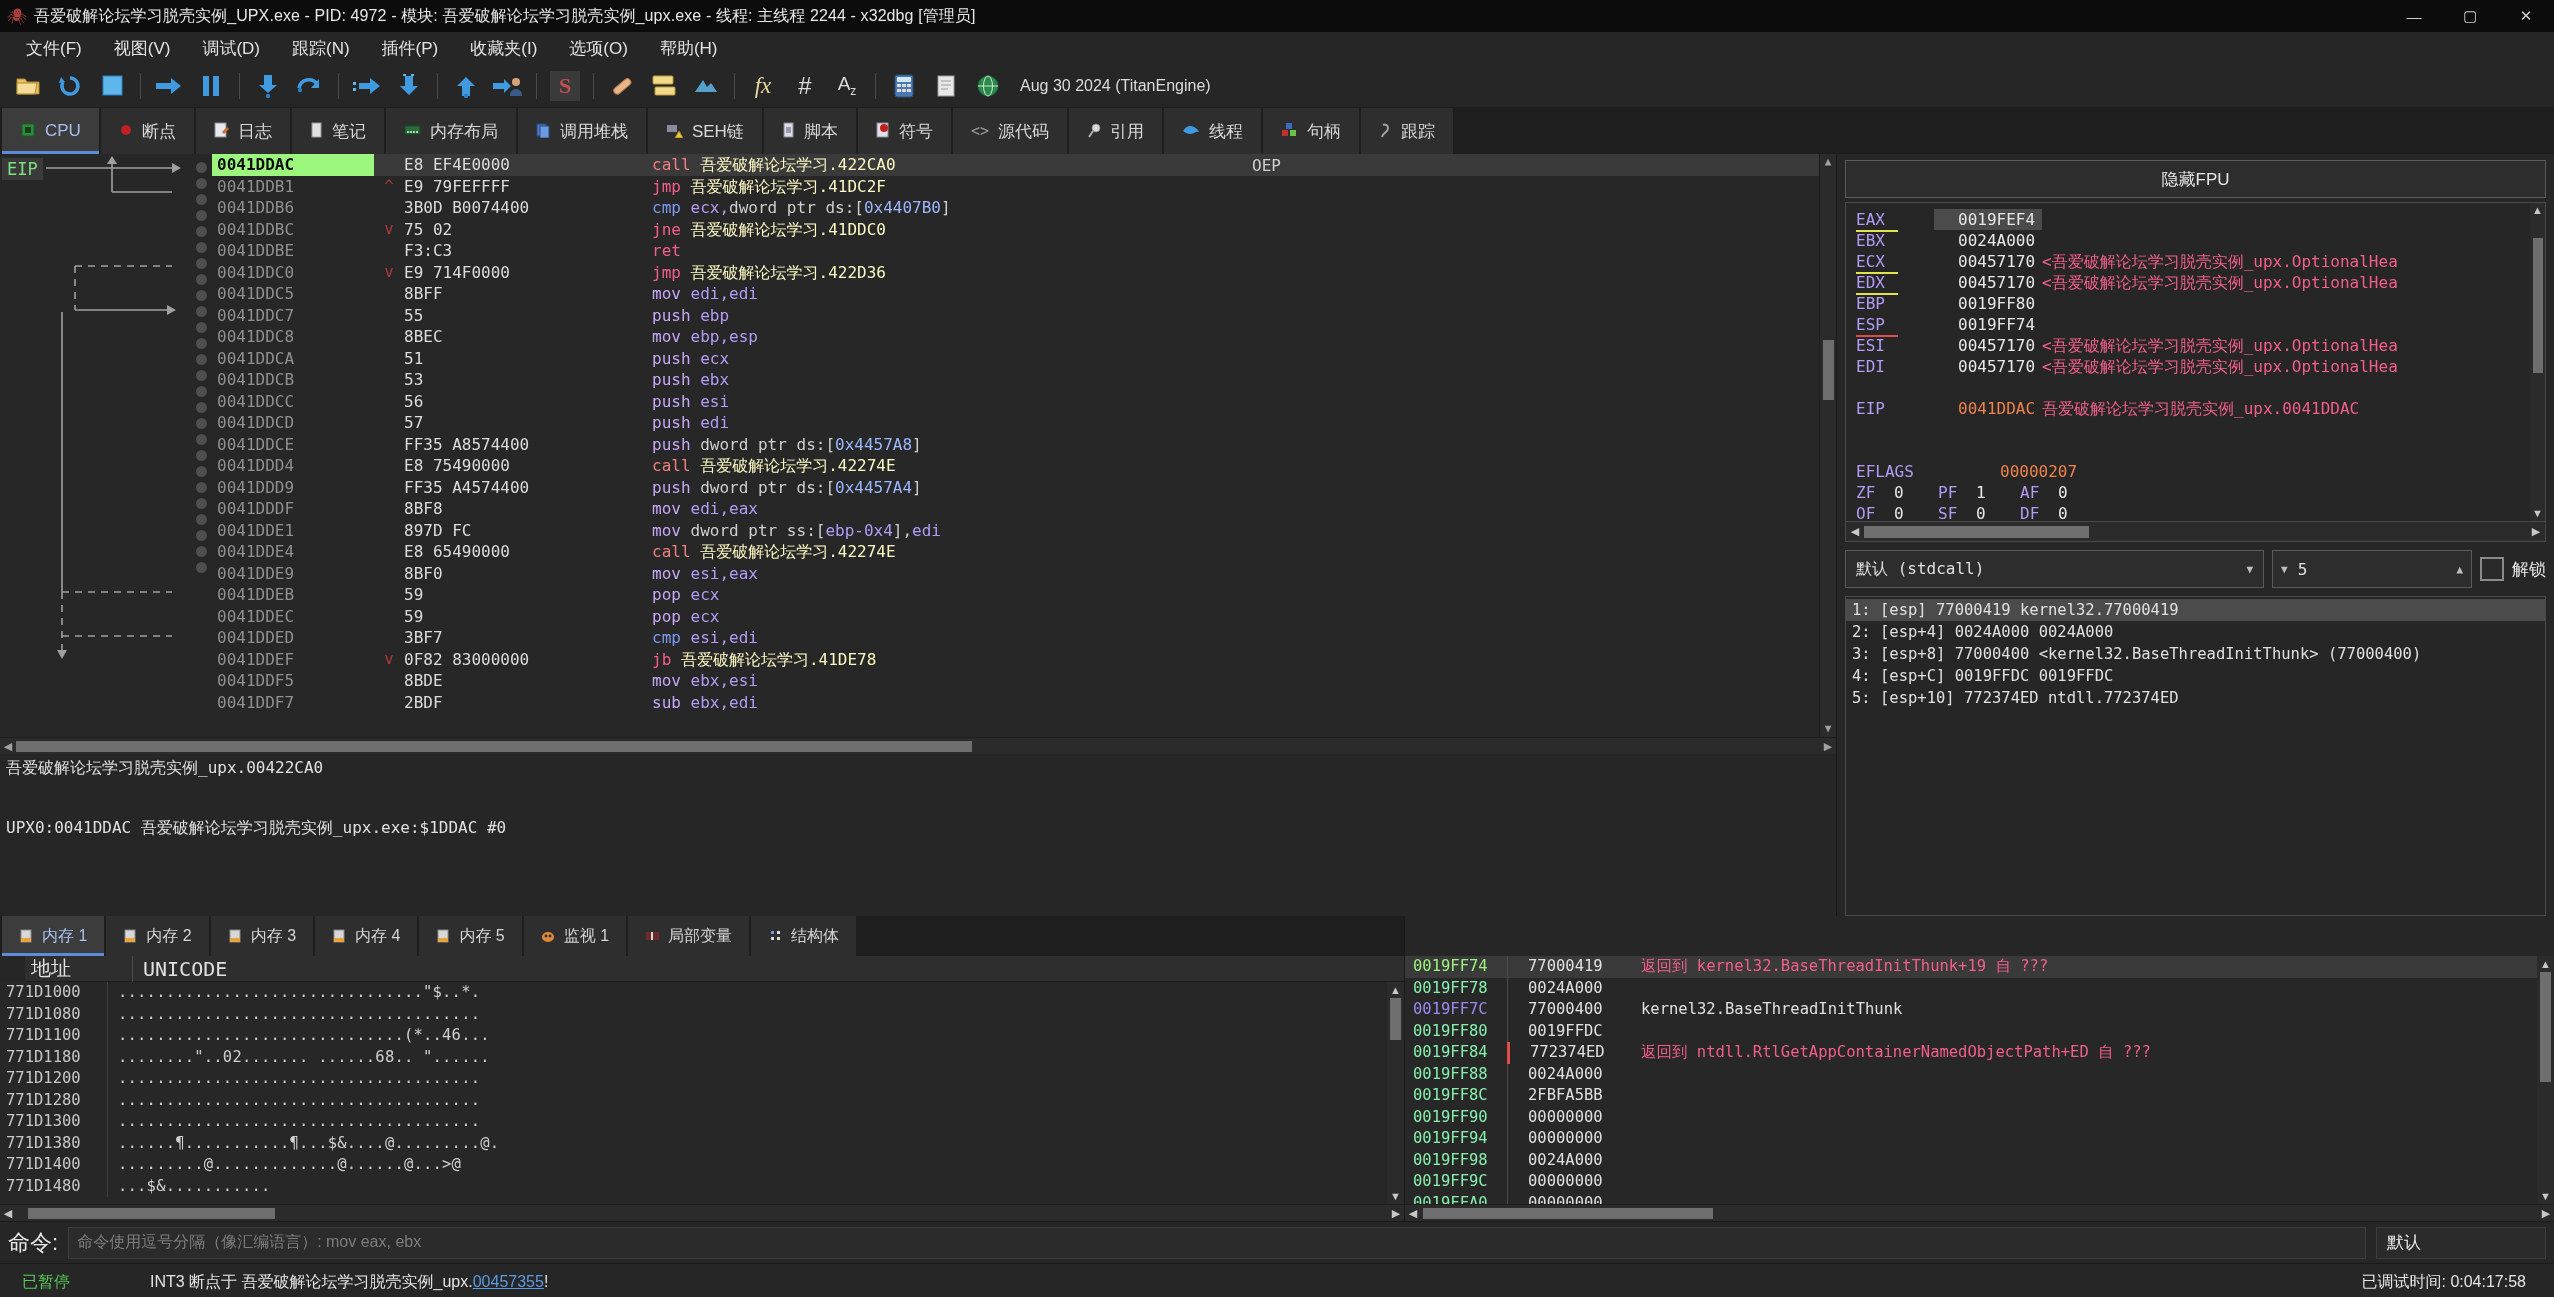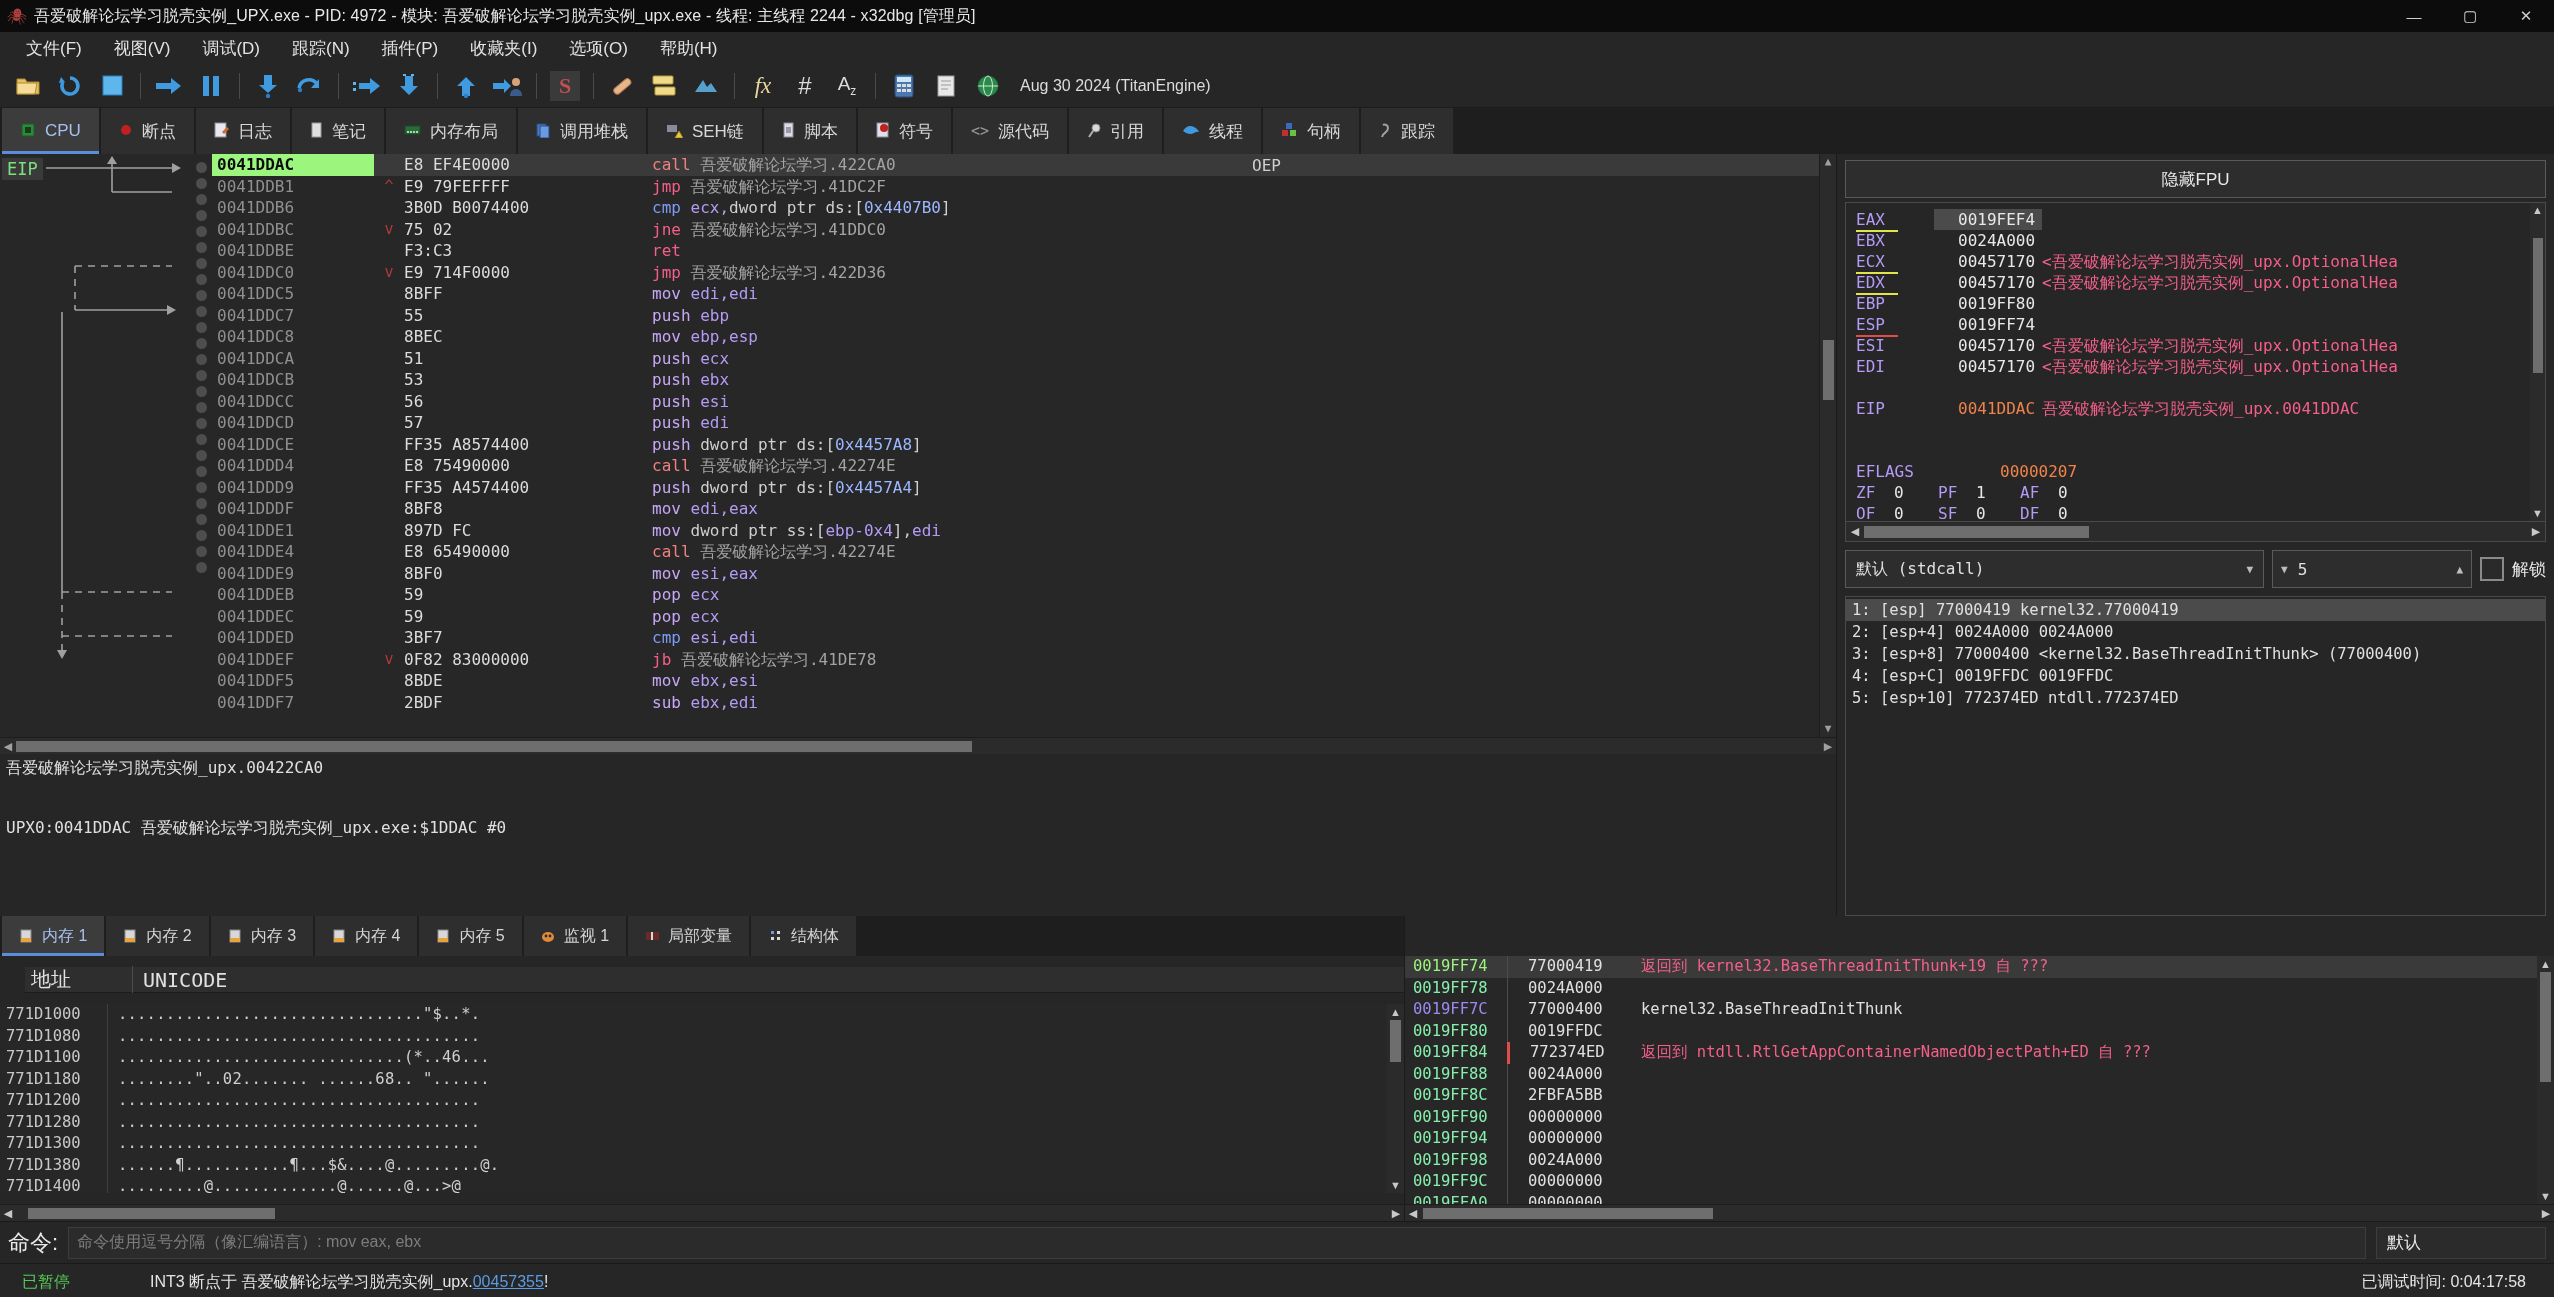--- a/index.html
+++ b/index.html
@@ -118,21 +118,21 @@
   .c-addr.hl { background: #9cf57c; color: #0c0c0c; font-weight: bold; }
   .c-arrow { width: 30px; color: #b03a3a; text-align: center; font-size: 15px; }
   .c-bytes { width: 230px; color: #dcdcdc; }
   .c-mnem { flex: 1; padding-left: 18px; }
   .m-call { color: #f08080; }
   .m-jmp { color: #f45f8a; }
   .m-mov { color: #c7a7f7; }
   .m-cmp { color: #7d9bf5; }
   .m-ret { color: #f45f8a; }
   .m-reg { color: #b49bf5; }
-  .m-sym { color: #a3a3a3; }
+  .m-sym { color: #fef9c3; }
   .m-ptr { color: #cfcfcf; }
   .m-addr-lit { color: #9bb7ff; }
 
   .jumpline { position: absolute; pointer-events: none; }
 
   .hscroll {
     height: 17px; background: #2b2b2b; display: flex; align-items: center;
     border-top: 1px solid #1d1d1d;
   }
   .hscroll .arr { width: 16px; text-align: center; color: #a0a0a0; font-size: 11px; }
@@ -231,21 +231,21 @@
   }
   .stackargs-list {
     flex: 1; font-family: "DejaVu Sans Mono", monospace; font-size: 15.5px;
     padding-top: 2px;
   }
   .sa-row { height: 22px; line-height: 22px; padding-left: 6px; white-space: nowrap; color: #e0e0e0; }
   .sa-row.sel { background: #4b4b4b; }
 
   
   .bottom { display: flex; height: 305px; }
-  .dumpcol { width: 1404px; display: flex; flex-direction: column; gap: 11px; }
+  .dumpcol { width: 1404px; display: flex; flex-direction: column; }
   .stackcol { flex: 1; display: flex; flex-direction: column; border-left: 1px solid #1a1a1a; }
 
   .subtabs {
     height: 40px; background: #1e1e1e; display: flex; gap: 2px; padding-left: 2px;
   }
   .subtab {
     display: flex; align-items: center; gap: 8px; padding: 0 17px;
     background: #2e2e2e; font-size: 16px; color: #d5d5d5;
     position: relative; white-space: nowrap;
   }

